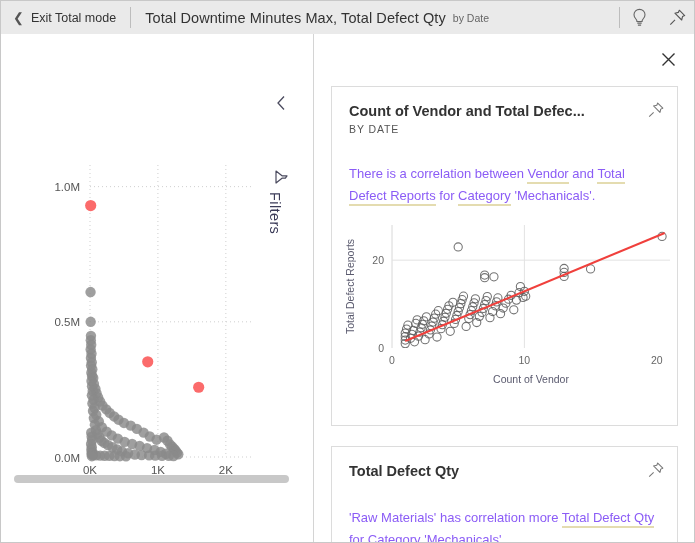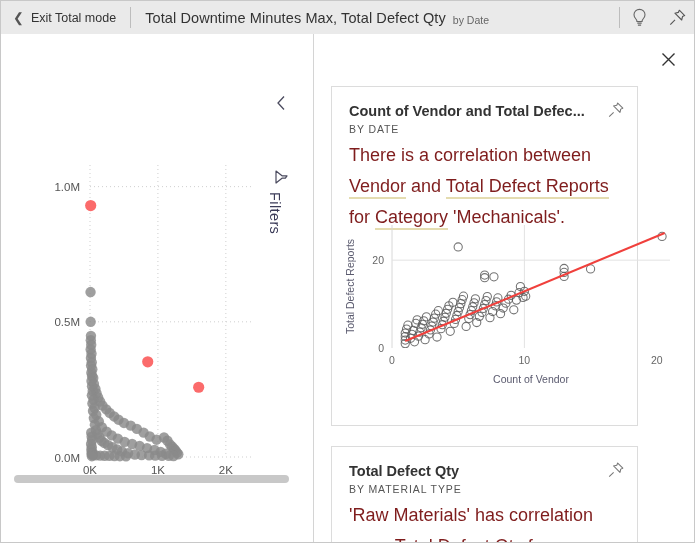--- a/index.html
+++ b/index.html
@@ -34,21 +34,21 @@
     font-size: 12.5px;
   }
   #exit-focus .chev {
     font-size: 13px; color: #555; margin-right: 7px;
     line-height: 1; display: inline-block;
   }
   .vsep {
     width: 1px; height: 21px; background: #bdbdbd;
   }
   #title-wrap {
-    display: flex; align-items: flex-end;
+    display: flex; align-items: center;
     padding-left: 14px; flex: 1 1 auto;
     white-space: nowrap; overflow: hidden;
   }
   #title-main {
     font-size: 14.5px; color: #333333; letter-spacing: .1px;
   }
   #title-sub {
     font-size: 10.5px; color: #666666; margin-left: 7px;
   }
   #topbar-actions {
@@ -115,21 +115,21 @@
   
   #insights {
     position: absolute; left: 314px; top: 33px;
     width: 380px; height: 509px;
     background: #ffffff;
     box-sizing: border-box;
     overflow: hidden;
   }
   .card {
     position: absolute; left: 16px;
-    width: 307px;
+    width: 347px;
     border: 1px solid #dcdcdc;
     background: #ffffff;
     box-sizing: border-box;
   }
   #card-1 { top: 52px; height: 340px; }
   #card-2 { top: 412px; height: 130px; }
 
   .card-pin {
     position: absolute; right: 10px; top: 12px;
     width: 22px; height: 22px;
@@ -140,22 +140,22 @@
     margin: 16px 40px 0 17px;
     font-size: 14.5px; font-weight: bold; color: #333333;
     white-space: nowrap; overflow: hidden;
   }
   .card-sub {
     margin: 4px 17px 0 17px;
     font-size: 10.5px; color: #555555;
     letter-spacing: .9px;
   }
   .card-body {
-    margin: 5px 17px 0 17px;
-    font-size: 18px; color: #7f1d1d;
+    margin: 28px 17px 0 17px;
+    font-size: 13px; color: #8b5cf6;
     line-height: 1.72;
   }
   .fld {
     border-bottom: 2px solid #e4dcb0;
     padding-bottom: 1px;
   }
   .card-chart {
     position: absolute; left: 8px; top: 128px;
     width: 338px; height: 172px;
   }
@@ -465,18 +465,17 @@
     <div class="card" id="card-2">
       <div class="card-pin">
         <svg width="18" height="18" viewBox="0 0 19 19">
           <g fill="none" stroke="#777" stroke-width="1.1" stroke-linejoin="round">
             <path d="M11.3 2.2l5.4 5.4-2.2 1-0.8 3.4-6.8-6.8 3.4-0.8z"></path>
             <path d="M7.0 11.9L2.3 16.6"></path>
           </g>
         </svg>
       </div>
       <div class="card-title">Total Defect Qty</div>
-      <div class="card-sub">BY MATERIAL TYPE</div>
       <div class="card-body"><span>'Raw Materials' has correlation more </span><span class="fld">Total Defect Qty</span><span> for </span><span class="fld">Category</span><span> 'Mechanicals'.</span></div>
     </div>
 
   </div>
 </div>
 
 </body></html>

